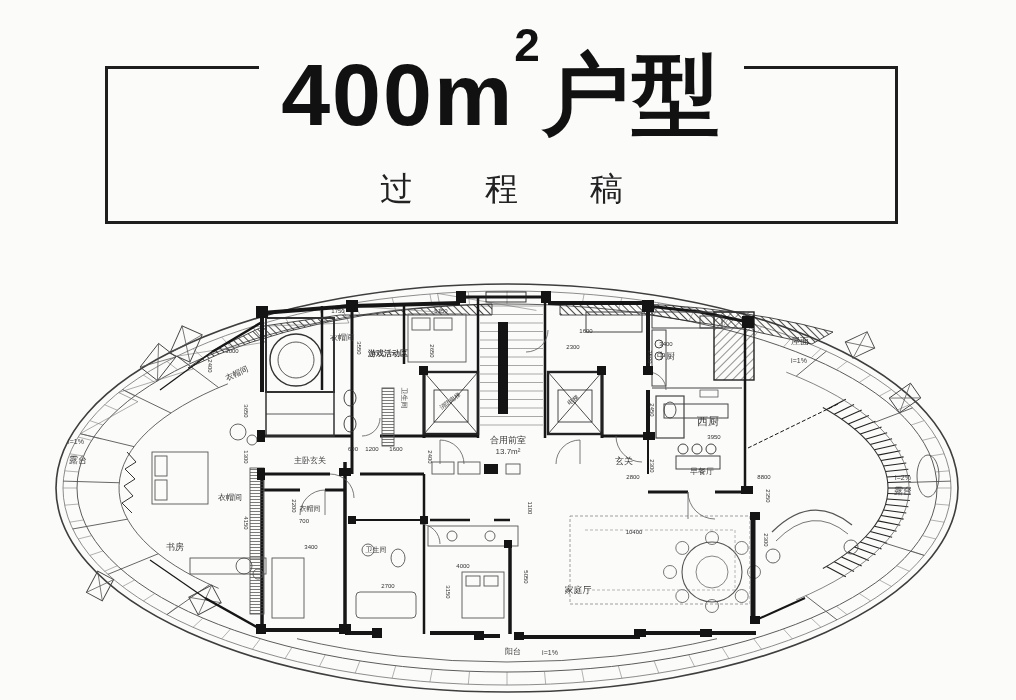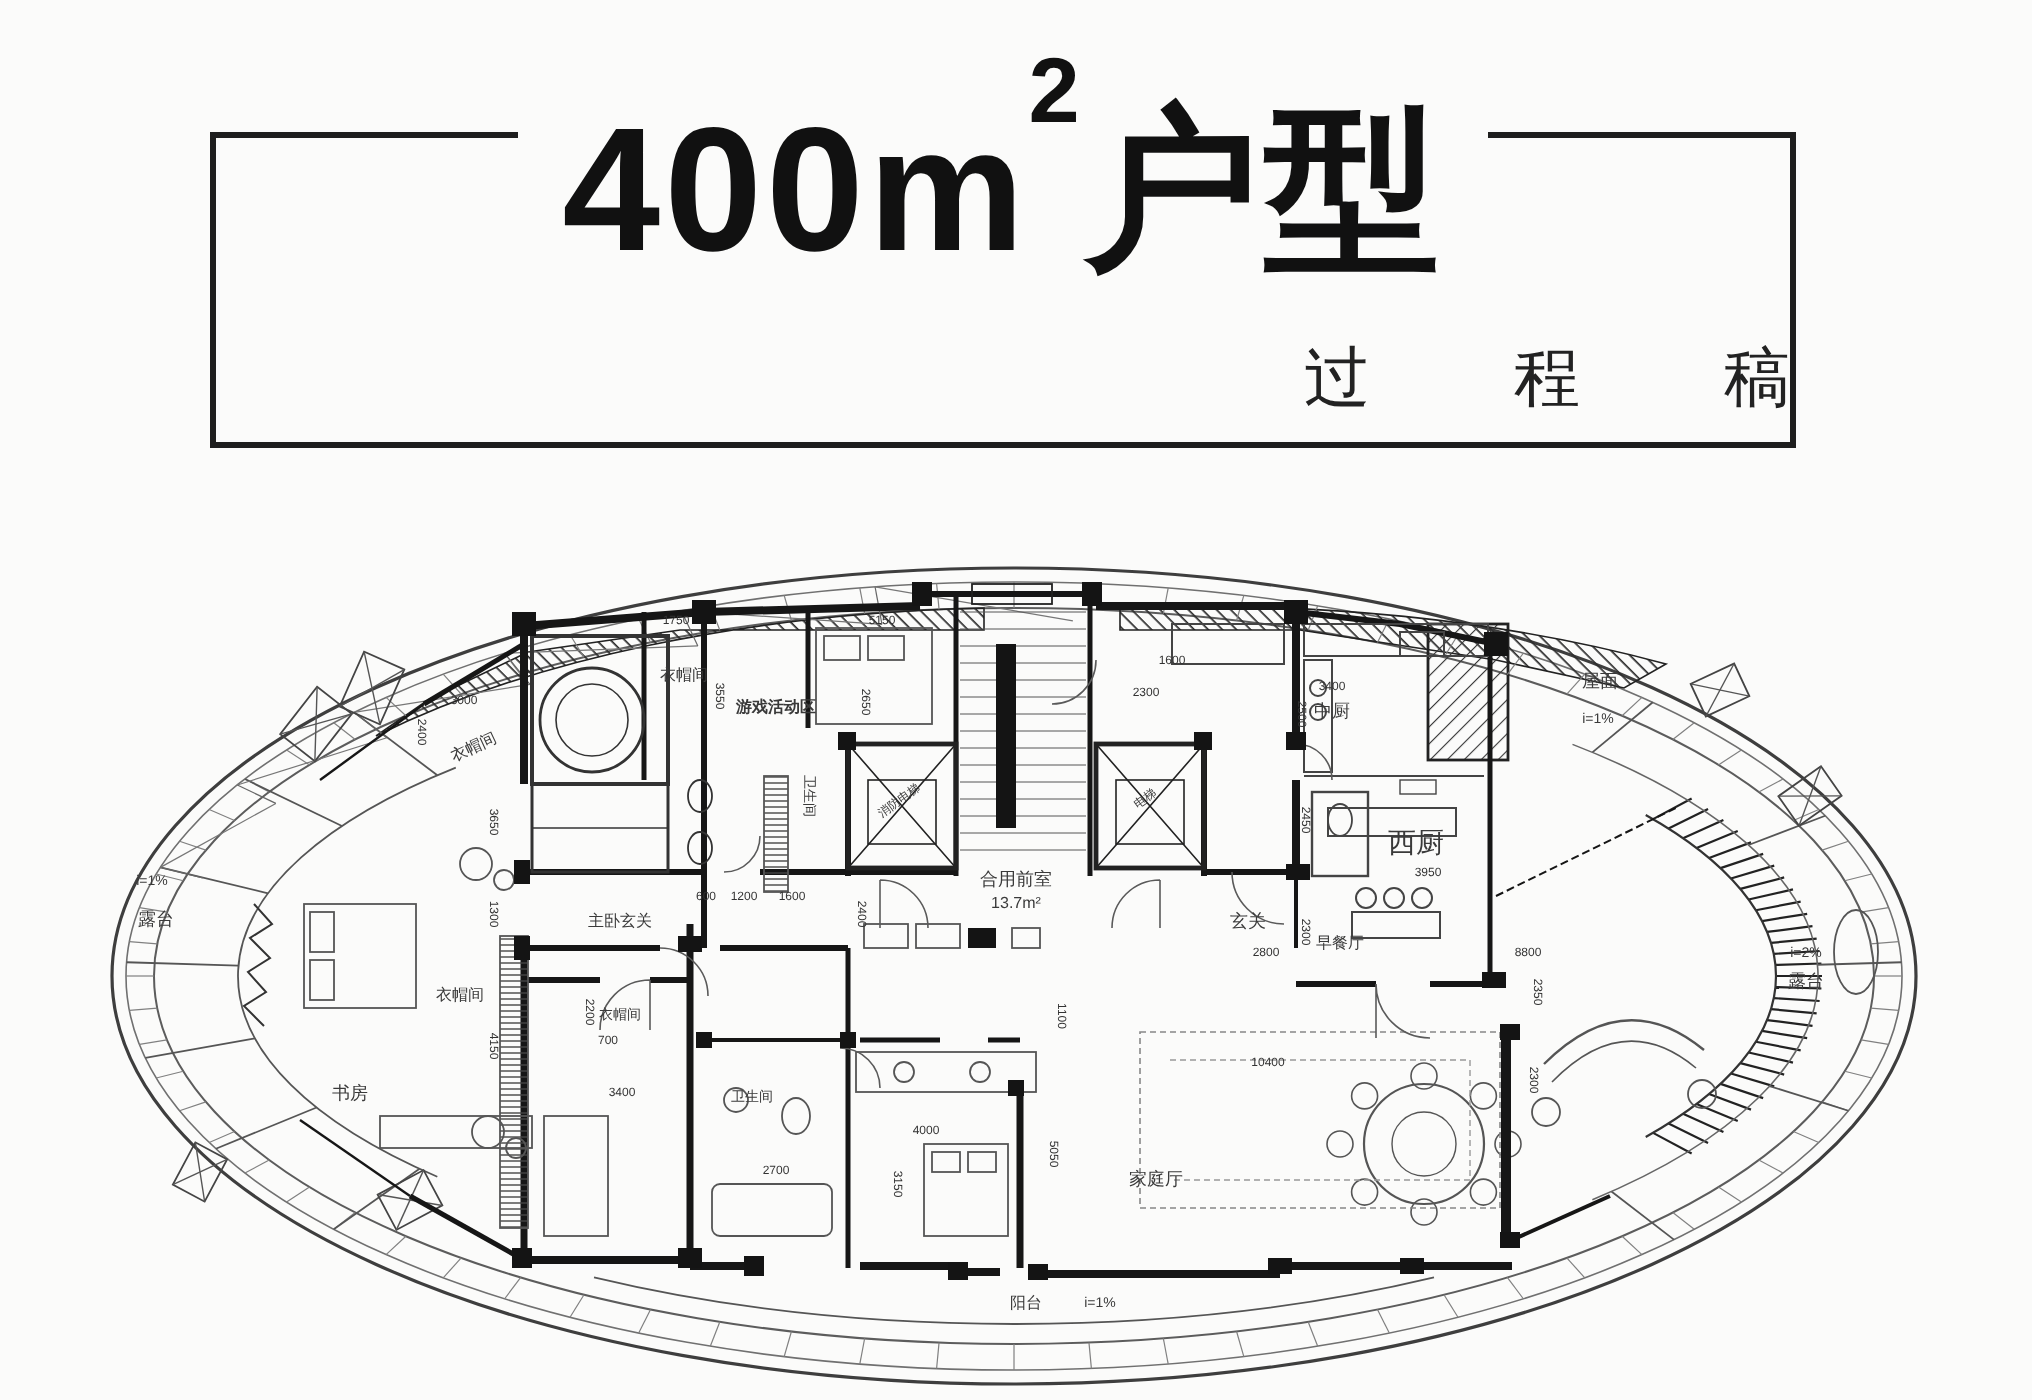--- a/index.html
+++ b/index.html
@@ -5,21 +5,21 @@
   html,body{margin:0;padding:0;background:#f7f6f4;}
   #page{position:relative;width:1016px;height:700px;background:#fbfbfa;overflow:hidden;
         font-family:"Liberation Sans",sans-serif;padding-left:13px;}
   
   #title-box{position:absolute;left:105px;top:66px;width:787px;height:152px;
              border:3px solid #1e1e1e;}
   #title-main{position:absolute;left:0;right:0;top:-18px;text-align:center;line-height:1;
               font-size:88px;font-weight:bold;color:#111;letter-spacing:2px;white-space:nowrap;}
   #title-main .mask{background:#fbfbfa;padding:0 22px;display:inline-block;}
   #title-main sup{font-size:46px;position:relative;top:-34px;font-weight:bold;}
-  #title-sub{position:absolute;left:0;right:0;top:98px;text-align:right;
+  #title-sub{position:absolute;left:0;right:0;top:98px;text-align:center;
              font-size:33px;font-weight:300;color:#222;
              letter-spacing:72px;}
   #title-sub span{margin-right:-72px;}
   
   #plan{position:absolute;left:0;top:0;width:1016px;height:700px;}
   #plan svg{position:absolute;left:0;top:0;}
   .plan-label,.dim-label{position:absolute;transform:translate(-50%,-50%);
       white-space:nowrap;color:#3a3a3a;line-height:1;pointer-events:none;}
   .dim-label{color:#333;}
 </style>
@@ -421,22 +421,22 @@
         <span class="plan-label" style="left: 376px; top: 549px; font-size: 7px;">卫生间</span>
         <span class="plan-label" style="left: 342px; top: 338px; font-size: 8px;">衣帽间</span>
         <span class="plan-label" style="left: 388px; top: 354px; font-size: 8px; font-weight: bold;">游戏活动区</span>
         <span class="plan-label" style="left: 404px; top: 398px; font-size: 7px; transform: translate(-50%, -50%) rotate(90deg);">卫生间</span>
         <span class="plan-label" style="left: 450px; top: 401px; font-size: 6px; transform: translate(-50%, -50%) rotate(-36deg);">消防电梯</span>
         <span class="plan-label" style="left: 573px; top: 400px; font-size: 6px; transform: translate(-50%, -50%) rotate(-36deg);">电梯</span>
         <span class="plan-label" style="left: 508px; top: 440px; font-size: 9px;">合用前室</span>
         <span class="plan-label" style="left: 508px; top: 452px; font-size: 8px;">13.7m²</span>
         <span class="plan-label" style="left: 624px; top: 461px; font-size: 9px;">玄关</span>
         <span class="plan-label" style="left: 666px; top: 356px; font-size: 9px; text-align: right;">中厨</span>
-        <span class="plan-label" style="left: 708px; top: 421px; font-size: 14px;">西厨</span>
-        <span class="plan-label" style="left: 670px; top: 472px; font-size: 8px;">早餐厅</span>
+        <span class="plan-label" style="left: 708px; top: 421px; font-size: 11px;">西厨</span>
+        <span class="plan-label" style="left: 702px; top: 472px; font-size: 8px;">早餐厅</span>
         <span class="plan-label" style="left: 578px; top: 590px; font-size: 9px; text-align: center;">家庭厅</span>
         <span class="plan-label" style="left: 800px; top: 341px; font-size: 9px;">屋面</span>
         <span class="plan-label" style="left: 799px; top: 360px; font-size: 7px;">i=1%</span>
         <span class="plan-label" style="left: 903px; top: 477px; font-size: 7px;">i=2%</span>
         <span class="plan-label" style="left: 903px; top: 491px; font-size: 9px;">露台</span>
         <span class="plan-label" style="left: 513px; top: 652px; font-size: 8px;">阳台</span>
         <span class="plan-label" style="left: 550px; top: 652px; font-size: 7px;">i=1%</span>
         <span class="dim-label" style="left: 232px; top: 351px; font-size: 6px;">3000</span>
         <span class="dim-label" style="left: 210px; top: 366px; font-size: 6px; transform: translate(-50%, -50%) rotate(90deg);">2400</span>
         <span class="dim-label" style="left: 246px; top: 411px; font-size: 6px; transform: translate(-50%, -50%) rotate(90deg);">3650</span>

